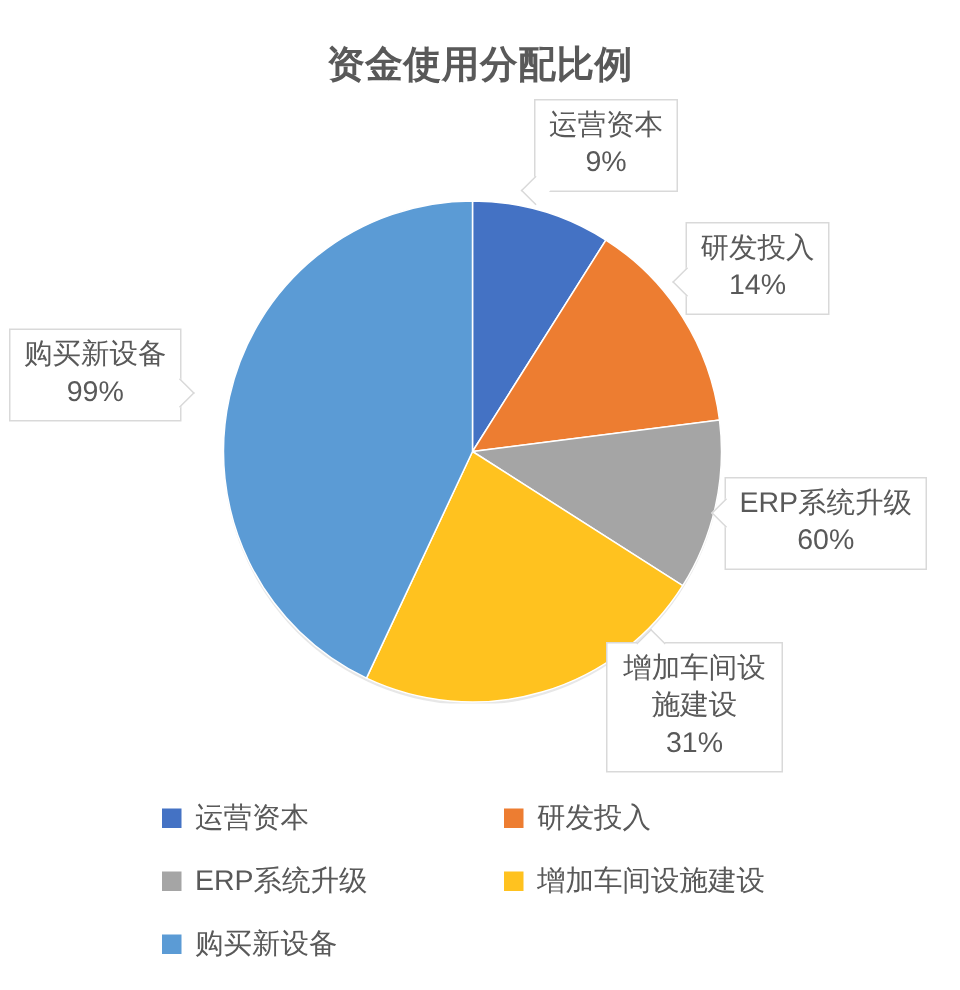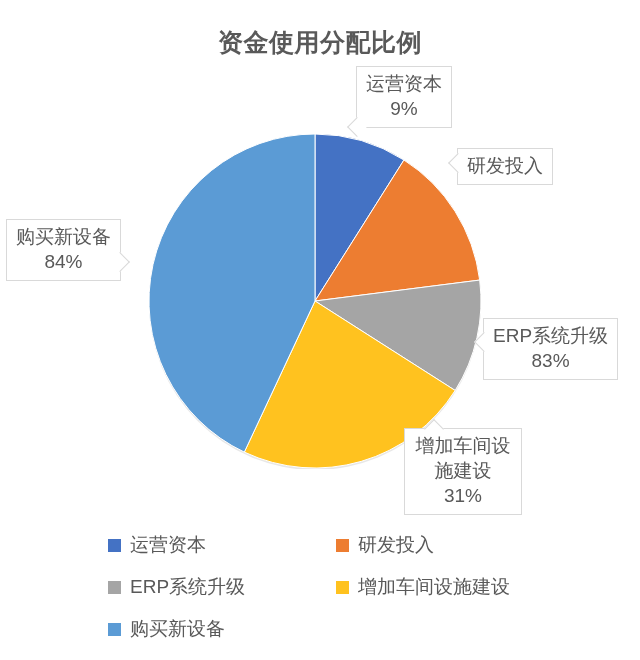--- a/index.html
+++ b/index.html
@@ -145,38 +145,39 @@
 
   <div class="callout" id="cl-operating">
     <span class="tail"></span>
     <span class="cl-name">运营资本</span>
     <span class="cl-pct">9%</span>
   </div>
 
   <div class="callout" id="cl-rnd">
     <span class="tail"></span>
     <span class="cl-name">研发投入</span>
+    <span class="cl-pct">14%</span>
   </div>
 
   <div class="callout" id="cl-erp">
     <span class="tail"></span>
     <span class="cl-name">ERP系统升级</span>
-    <span class="cl-pct">83%</span>
+    <span class="cl-pct">60%</span>
   </div>
 
   <div class="callout wrap" id="cl-workshop">
     <span class="tail"></span>
     <span class="cl-name">增加车间设施建设</span>
     <span class="cl-pct">31%</span>
   </div>
 
   <div class="callout" id="cl-equipment">
     <span class="tail"></span>
     <span class="cl-name">购买新设备</span>
-    <span class="cl-pct">84%</span>
+    <span class="cl-pct">99%</span>
   </div>
 
   <div class="legend" id="legend">
       <div class="legend-item">
         <span class="legend-swatch" style="background: rgb(68, 114, 196);"></span>
         <span class="legend-label">运营资本</span>
       </div>
       <div class="legend-item">
         <span class="legend-swatch" style="background: rgb(237, 125, 49);"></span>
         <span class="legend-label">研发投入</span>

